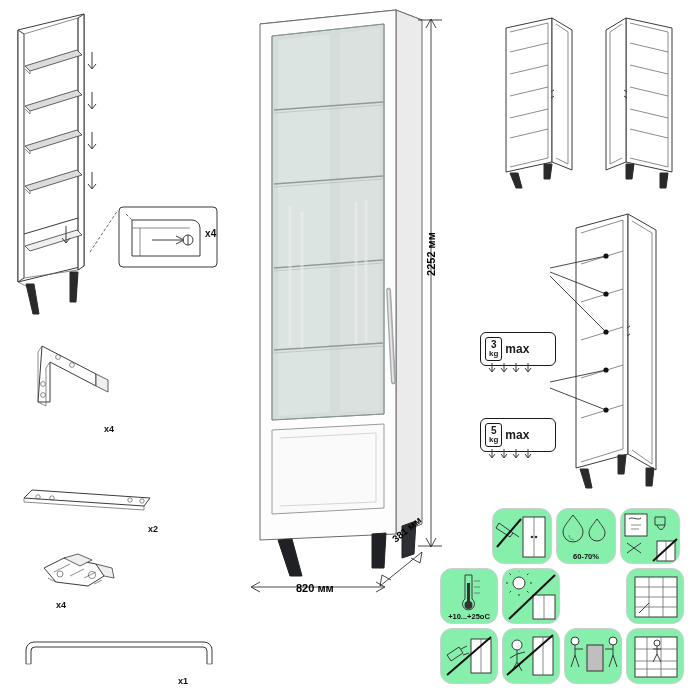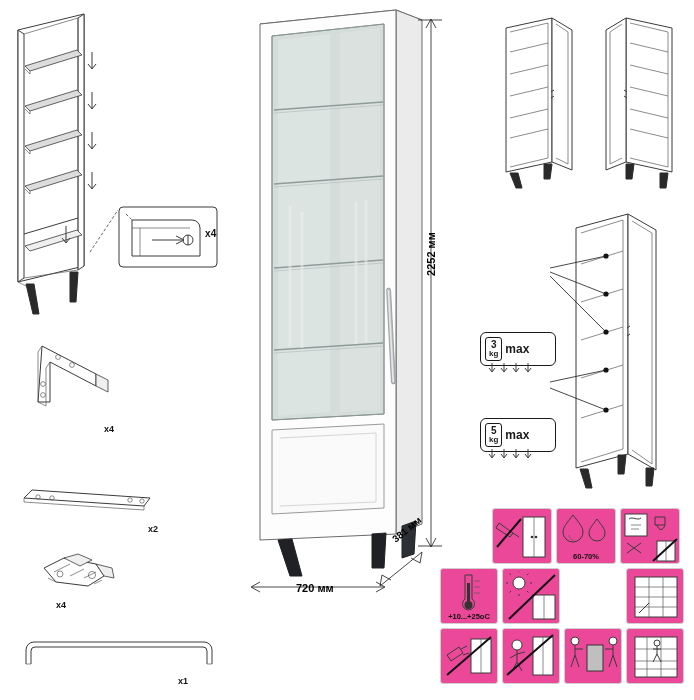--- a/index.html
+++ b/index.html
@@ -29,23 +29,23 @@
   svg { display:block; overflow:visible; }
   .ln { stroke:#3b3b3b; stroke-width:1; fill:none; }
   .ln-thin { stroke:#5a5a5a; stroke-width:0.7; fill:none; }
   .ln-dash { stroke:#3b3b3b; stroke-width:0.8; fill:none; stroke-dasharray:3 2; }
   .fillw { fill:#ffffff; stroke:#3b3b3b; stroke-width:1; }
   .fillg { fill:#dcdcdc; stroke:#3b3b3b; stroke-width:0.8; }
   .fillg2 { fill:#efefef; stroke:#3b3b3b; stroke-width:0.8; }
   .filld { fill:#2a2a2a; stroke:#2a2a2a; }
   .leader { stroke:#1a1a1a; stroke-width:0.8; fill:none; }
   .tile {
-    background:#ec4899;
+    background:#86efac;
     border:1px solid #cfcfcf;
-    border-radius:3px;
+    border-radius:12px;
     position:relative;
     overflow:hidden;
   }
   .tile .cap {
     position:absolute; left:0; right:0; bottom:2px;
     text-align:center; font-size:7.5px; font-weight:bold; color:#111;
   }
   .tile svg { position:absolute; left:0; top:0; }
 
   .badge {
@@ -244,21 +244,21 @@
   </div>
   <div class="abs dim rot90" style="left:401px; top:248px; width:60px; text-align:center;">2252 мм</div>
 
   <div class="abs" style="left:248px; top:578px; width:140px; height:18px;">
     <svg width="140" height="18" viewBox="0 0 140 18" aria-hidden="true">
       <path class="leader" d="M4,9 h132"></path>
       <path class="leader" d="M12,4 l-9,5 l9,5"></path>
       <path class="leader" d="M128,4 l9,5 l-9,5"></path>
     </svg>
   </div>
-  <div class="abs dim" style="left:296px; top:582px;">720 мм</div>
+  <div class="abs dim" style="left:296px; top:582px;">820 мм</div>
 
   <div class="abs" style="left:374px; top:540px; width:60px; height:52px;">
     <svg width="60" height="52" viewBox="0 0 60 52" aria-hidden="true">
       <path class="leader" d="M6,46 L48,12"></path>
       <path class="leader" d="M6,46 l2,-11 l9,5"></path>
       <path class="leader" d="M48,12 l-2,11 l-9,-5"></path>
     </svg>
   </div>
   <div class="abs dim" style="left:390px; top:536px; transform:rotate(-39deg); transform-origin:left top; font-size:10px;">381 мм</div>
 

